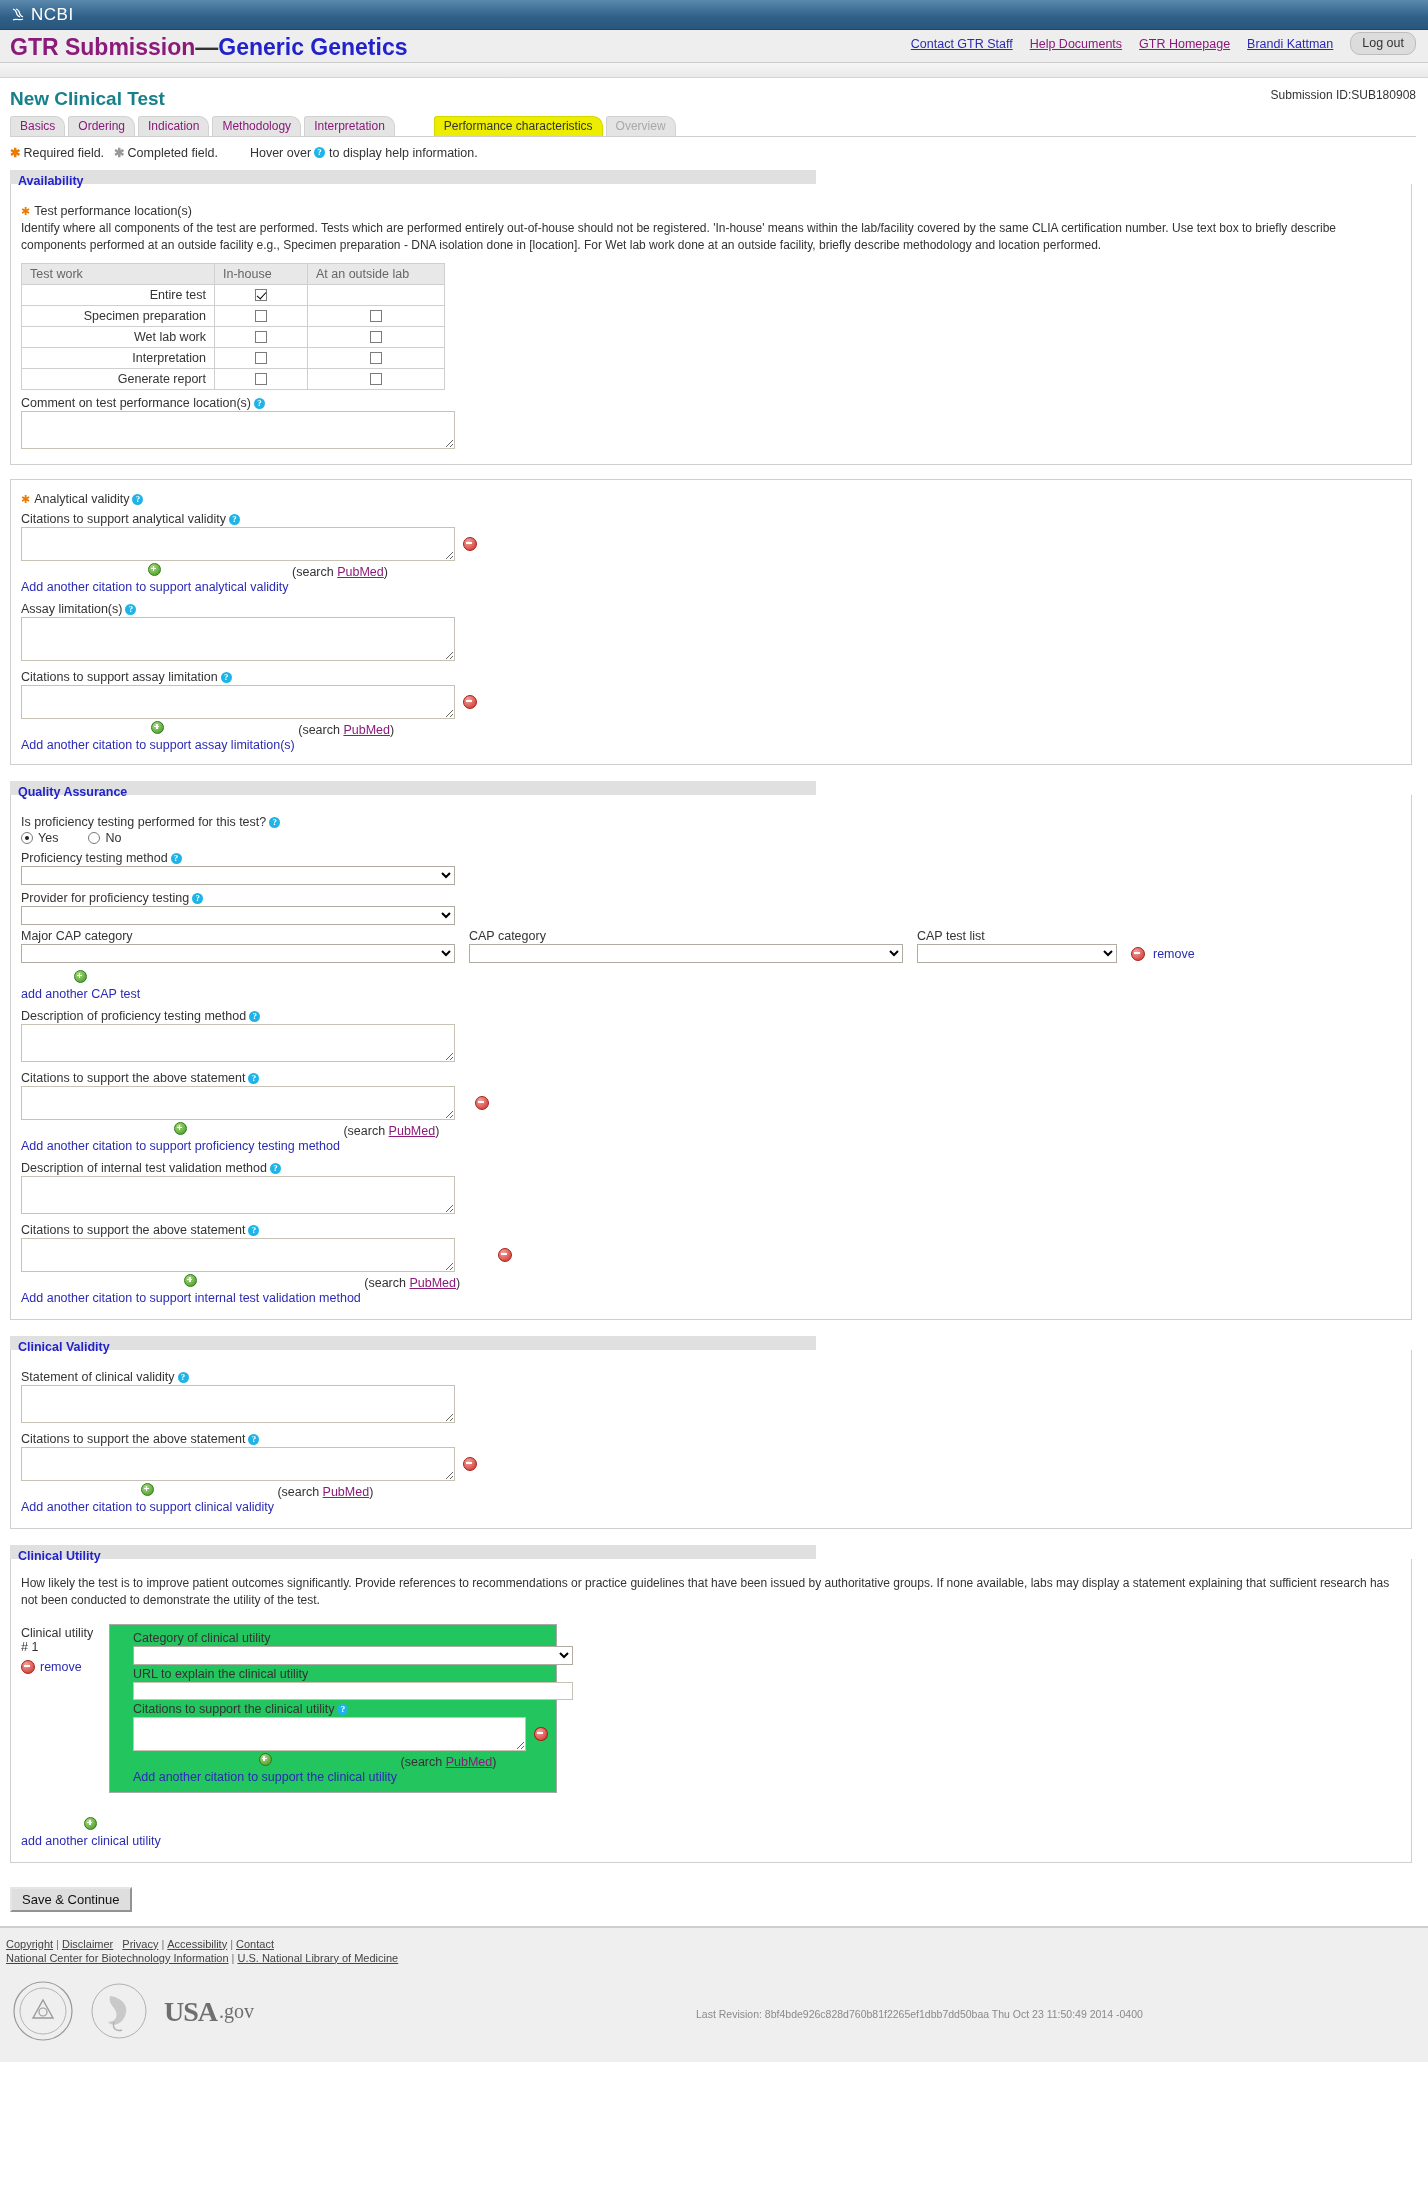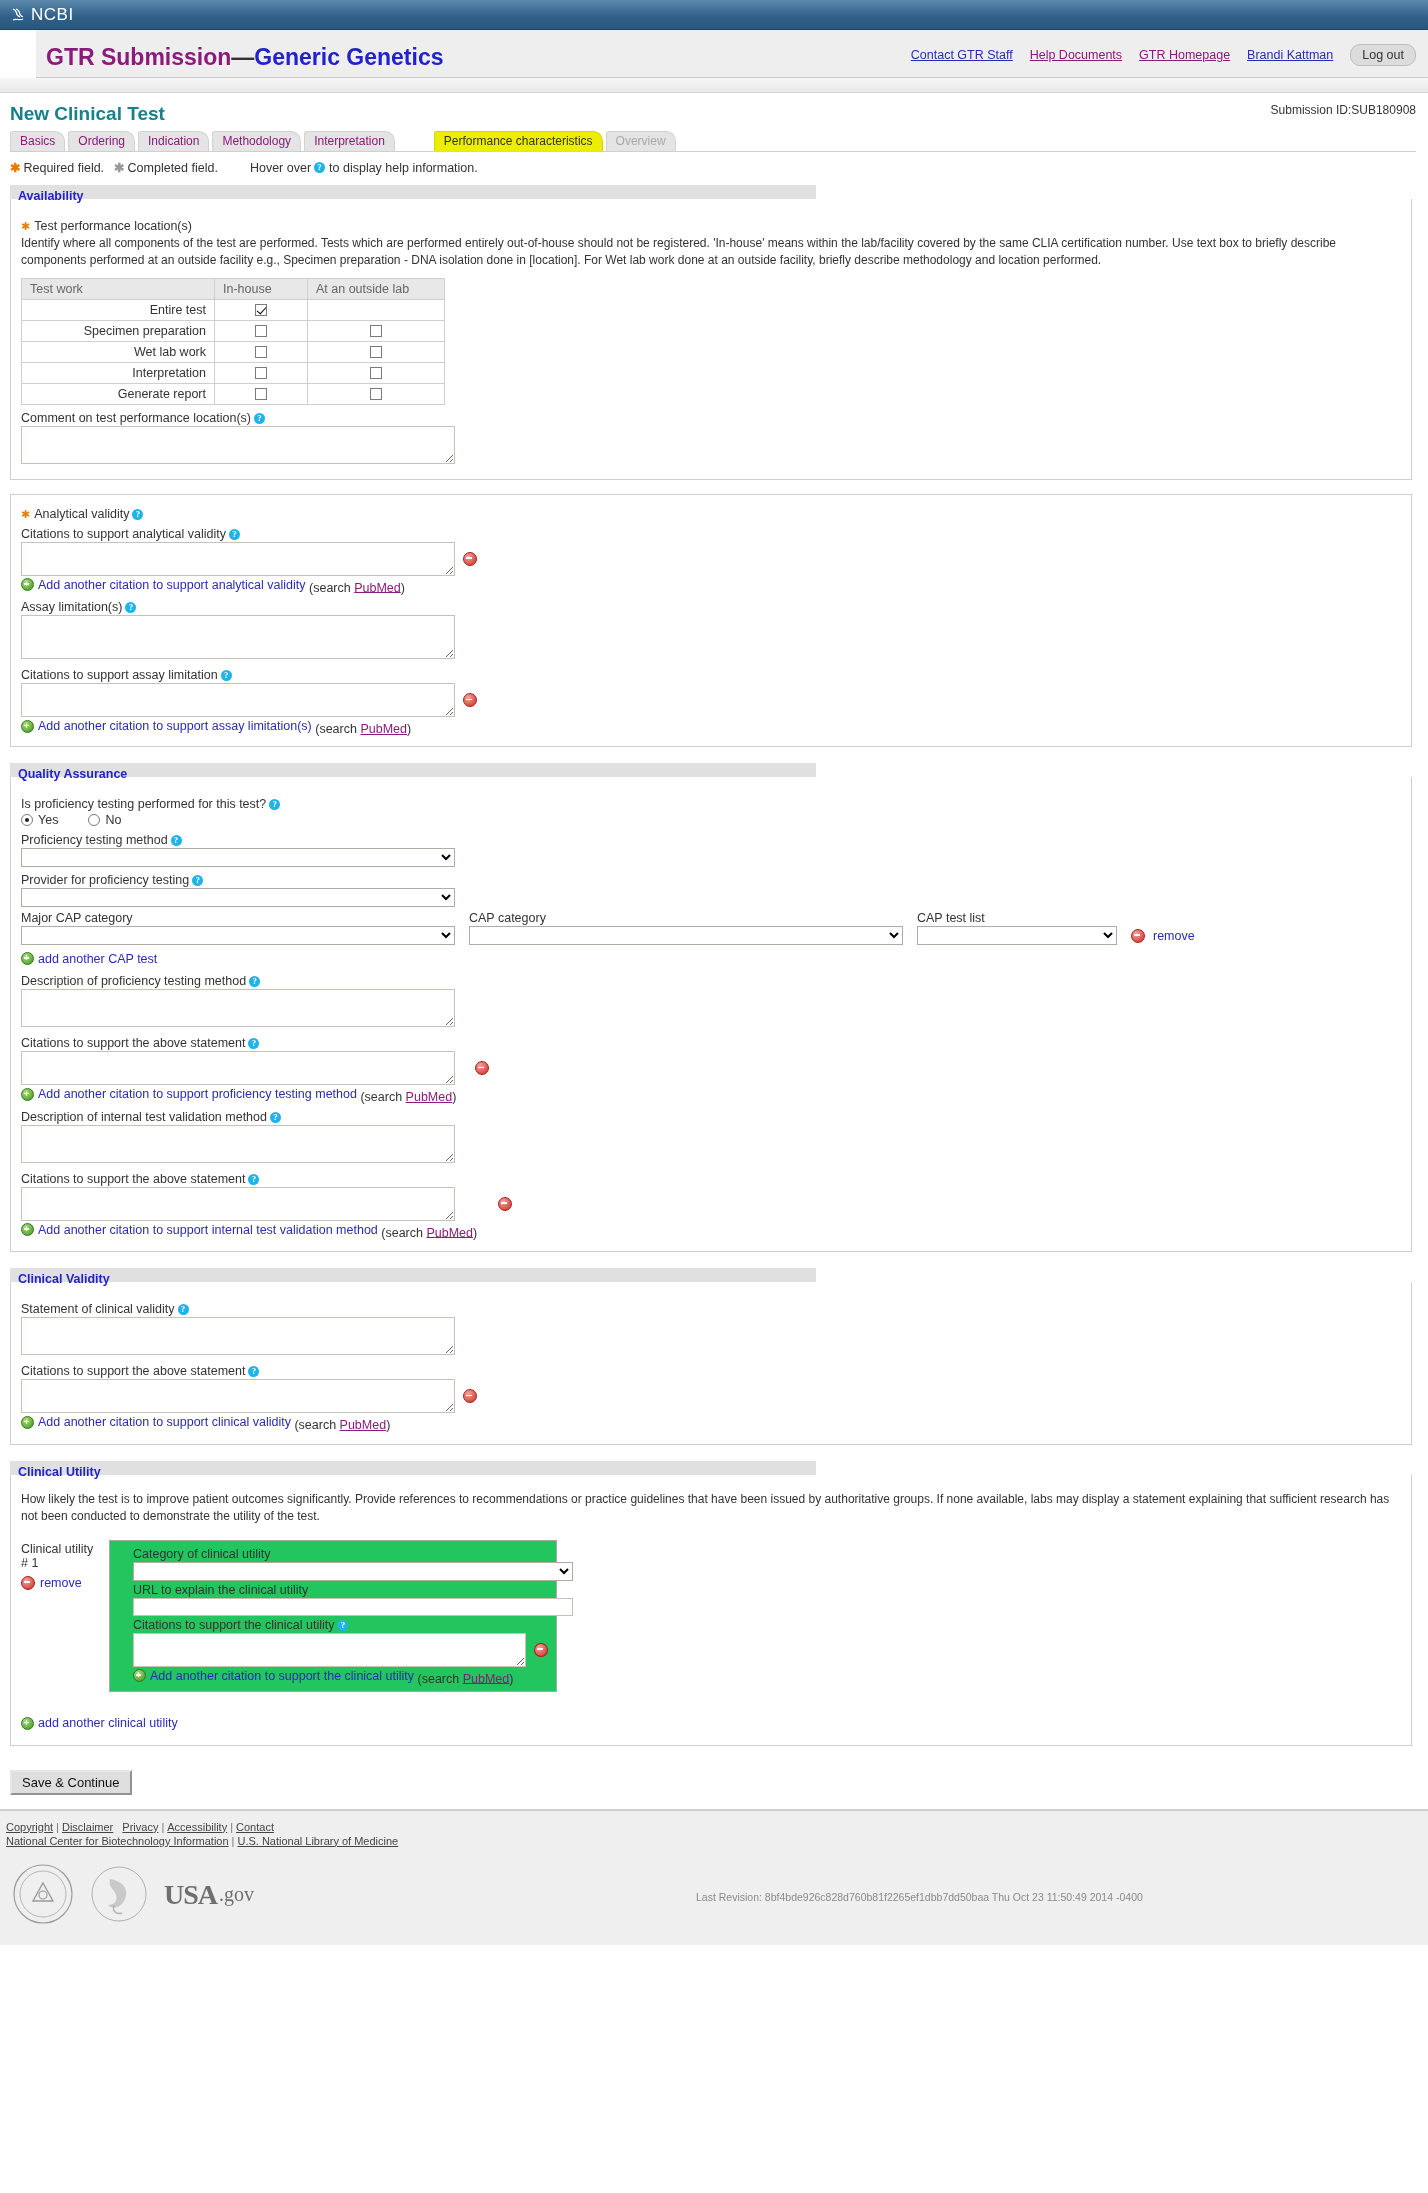--- a/index.html
+++ b/index.html
@@ -24,24 +24,23 @@
     border-bottom:1px solid #1f4straat;
     border-bottom:1px solid #1f4466;
   }
   .ncbi-logo{display:flex;align-items:center;gap:5px;color:#fff;font-size:17px;letter-spacing:.5px;}
   .ncbi-logo svg{display:block;}
   
   .app-header{
     background:#eeeeee;
     border-bottom:1px solid #cccccc;
     padding:6px 12px 8px 10px;
-    display:flex;align-items:flex-end;justify-content:space-between;
-    box-sizing:border-box;
-    height:48px;
-    margin-left:36px;
+    display:flex;justify-content:space-between;
+    box-sizing:border-box;
+    height:33px;
   }
   .app-title{font-size:23px;font-weight:bold;line-height:1;white-space:nowrap;}
   .app-title .gtr{color:#8b1a7a;}
   .app-title .dash{color:#333;font-weight:bold;}
   .app-title .lab{color:#2222cc;}
   .hdr-links{display:flex;align-items:center;gap:17px;font-size:12.5px;padding-bottom:3px;}
   .hdr-links a{text-decoration:underline;}
   .hdr-links a.magenta{color:#8b1a7a;}
   .logout-btn{
     background:#dcdcdc;
@@ -176,21 +175,21 @@
     border:1px solid #7b7b7b;background:#fff;vertical-align:-2px;cursor:pointer;
     box-sizing:border-box;position:relative;
   }
   .rdo.checked:after{
     content:"";position:absolute;left:3px;top:3px;width:4px;height:4px;
     border-radius:50%;background:#222;
   }
   .radio-row{margin:2px 0 4px 0;font-size:12.5px;color:#333;display:flex;align-items:center;gap:5px;}
   .radio-row .gap{display:inline-block;width:20px;}
   
-  .add-link{font-size:12.5px;color:#2b2bb5;display:inline-flex;align-items:center;gap:4px;cursor:pointer;margin:2px 0;}
+  .add-link{font-size:12.5px;color:#2b2bb5;display:inline-flex;align-items:center;gap:4px;cursor:pointer;margin:2px 0;flex-direction:column;}
   .add-link .plus{
     display:inline-block;width:11px;height:11px;border-radius:50%;
     background:radial-gradient(circle at 35% 30%,#a9e07c,#3f9122);
     border:1px solid #2e7a18;position:relative;
   }
   .add-link .plus:before,.add-link .plus:after{
     content:"";position:absolute;background:#fff;
   }
   .add-link .plus:before{left:2px;top:4px;width:5px;height:1.5px;}
   .add-link .plus:after{left:3.7px;top:2.2px;width:1.5px;height:5px;}

